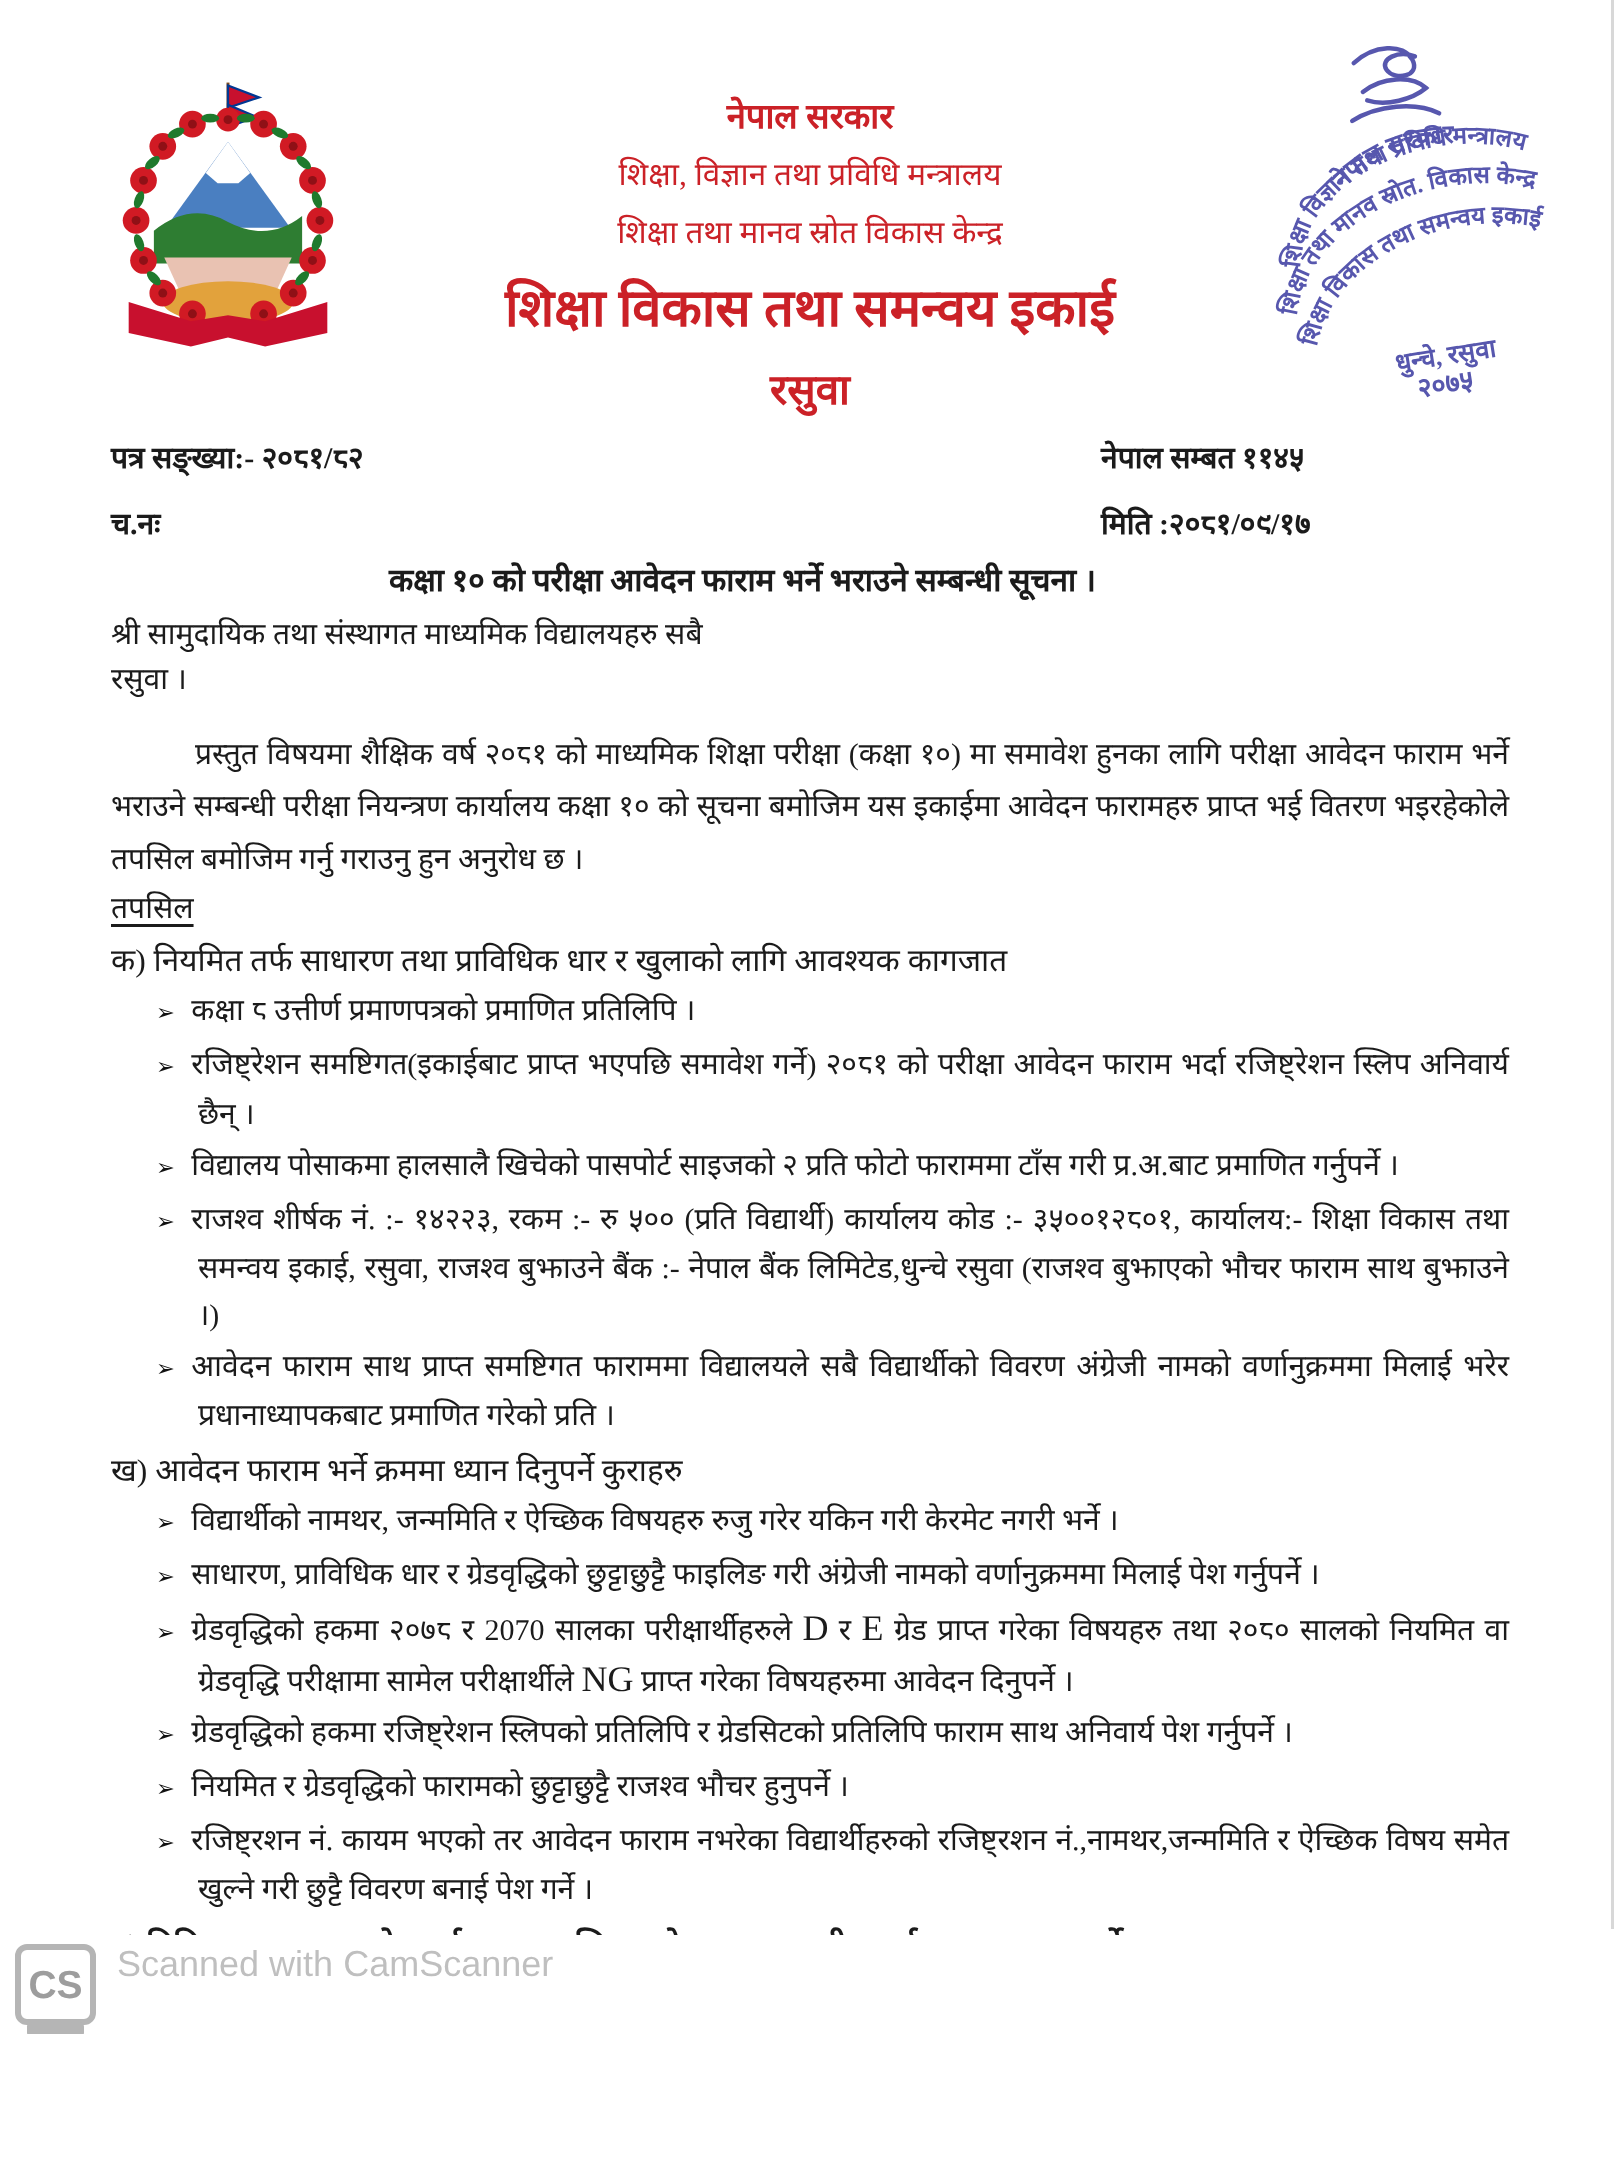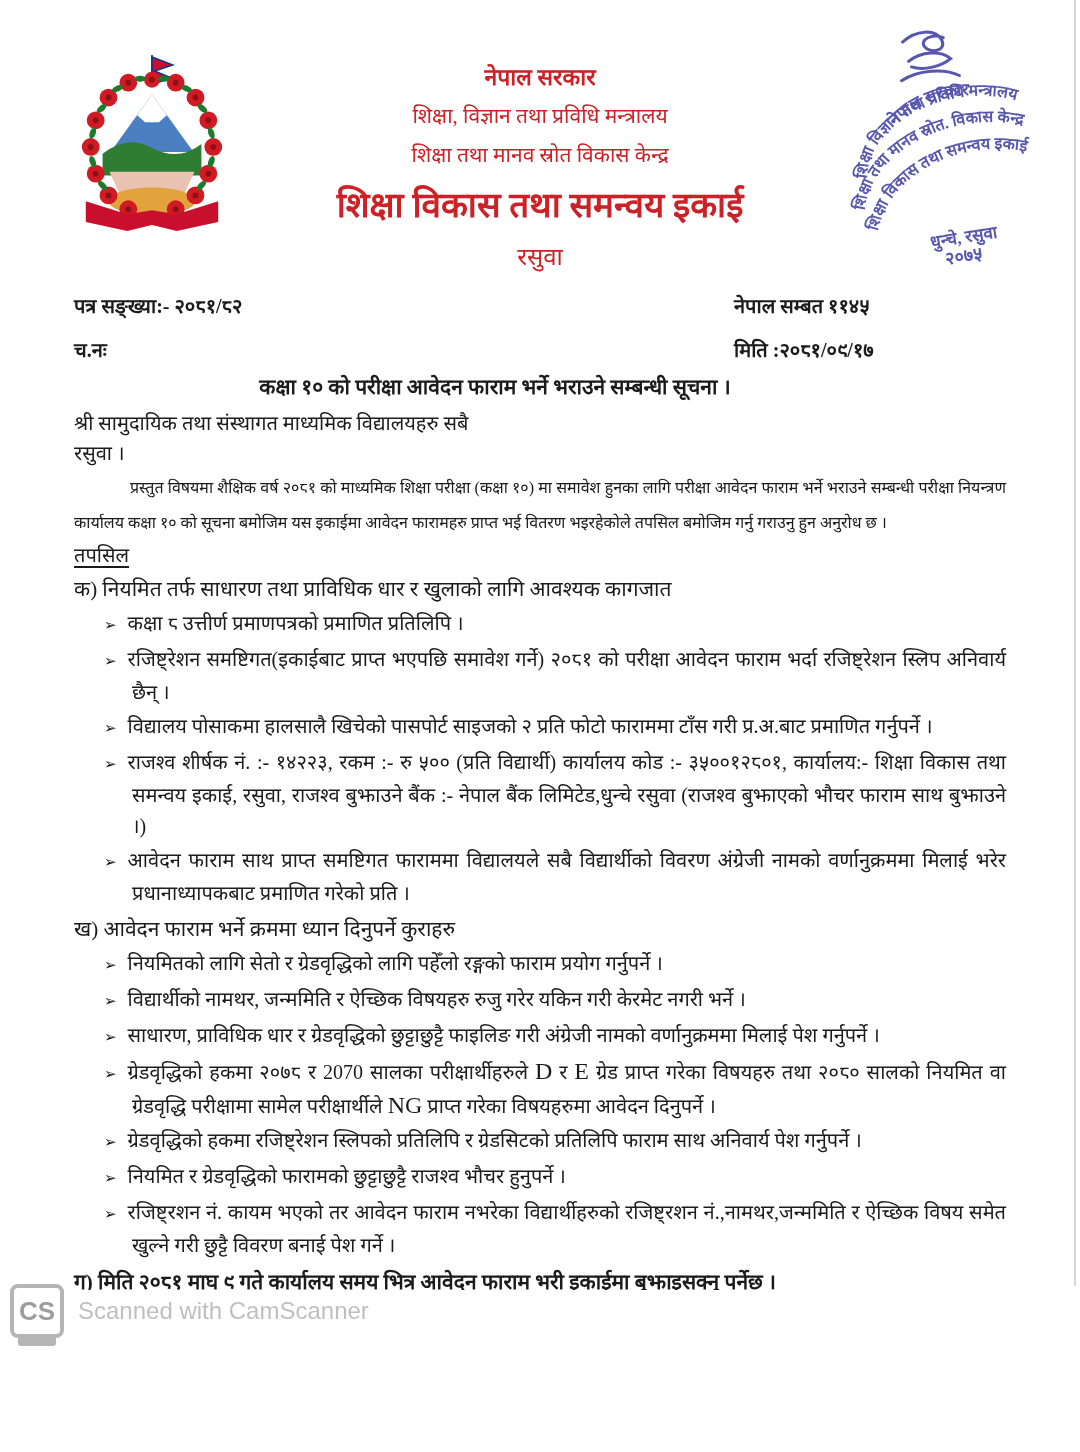--- a/index.html
+++ b/index.html
@@ -13,30 +13,30 @@
     overflow:hidden;
   }
   
   .header-area{position:relative;height:278px;}
   .emblem{position:absolute;left:68px;top:52px;width:168px;height:182px;}
   .gov-head{position:absolute;left:0;right:0;top:60px;text-align:center;color:#cb2127;}
   .gov-head .l1{font-size:23px;font-weight:bold;margin-bottom:9px;}
   .gov-head .l2{font-size:21px;margin-bottom:11px;}
   .gov-head .l3{font-size:21px;margin-bottom:12px;}
   .gov-head .l4{font-size:35px;font-weight:bold;margin-bottom:12px;}
-  .gov-head .l5{font-size:24px;font-weight:normal;}
+  .gov-head .l5{font-size:28px;font-weight:bold;}
   .stamp{position:absolute;right:6px;top:22px;width:250px;height:245px;opacity:.85;}
   
   .body-area{padding:0 74px;}
   .meta-row{display:flex;font-weight:bold;font-size:20px;line-height:32px;margin-bottom:6px;margin-top:12px;}
   .meta-row .left{flex:1;}
   .meta-row .right{width:272px;}
   .notice-title{text-align:center;padding-right:90px;font-weight:bold;font-size:21px;margin:4px 0 8px 0;}
   .addr{font-size:20px;line-height:30px;}
-  .intro{font-size:16px;line-height:35px;text-align:justify;text-align-last:left;text-indent:56px;margin:2px 0 0 0;}
+  .intro{font-size:20px;line-height:35px;text-align:justify;text-align-last:left;text-indent:56px;margin:18px 0 0 0;}
   .tapasil{font-size:20px;line-height:30px;text-decoration:underline;text-underline-offset:4px;}
   .sec-head{font-size:21px;font-weight:normal;line-height:34px;margin-top:2px;}
   ul.notice-list{list-style:none;margin:2px 0 0 0;padding:0;}
   ul.notice-list li{
     font-size:20px;line-height:31px;
     padding-left:58px;text-indent:-28px;
     text-align:justify;text-align-last:left;
     margin-bottom:3px;
   }
   ul.notice-list .bullet{font-size:15px;margin-right:11px;color:#111;}
@@ -46,21 +46,21 @@
   .signature{position:absolute;right:80px;top:0;width:200px;height:58px;}
   .divider{border-top:6px solid #161616;margin:4px -24px 0 -24px;}
   .contact-row{
     text-align:center;margin-top:16px;font-size:20px;font-weight:bold;
   }
   .contact-row .phone{color:#5e1b12;}
   .contact-row .email-label{font-family:"Liberation Sans","DejaVu Sans",sans-serif;color:#111;margin-left:26px;font-size:19px;}
   .contact-row .email-link{font-family:"Liberation Sans","DejaVu Sans",sans-serif;color:#1717c9;text-decoration:underline;font-size:19px;}
   
   .cam-bar{position:absolute;left:0;right:0;bottom:0;height:66px;background:#fff;}
-  .cam-inner{position:absolute;left:10px;bottom:18px;display:flex;align-items:center;gap:14px;}
+  .cam-inner{position:absolute;left:10px;bottom:6px;display:flex;gap:14px;}
   .cs-box{
     width:46px;height:46px;border:4px solid #b5b5b5;border-radius:8px;background:#fff;
     display:flex;align-items:center;justify-content:center;
     font-family:"Liberation Sans","DejaVu Sans",sans-serif;
     font-weight:bold;font-size:26px;color:#9d9d9d;position:relative;
   }
   .cs-tab{position:absolute;left:4px;right:4px;bottom:-12px;height:10px;background:#b5b5b5;border-radius:3px;}
   .cam-text{font-family:"Liberation Sans","DejaVu Sans",sans-serif;font-size:24px;color:#bfbfbf;}
   .edge-line{position:absolute;top:0;bottom:70px;right:4px;width:2px;background:#d8d8d8;}
 </style>
@@ -196,21 +196,20 @@
     <ul class="notice-list" id="list-a">
         <li><span class="bullet">➢</span><span>कक्षा ८ उत्तीर्ण प्रमाणपत्रको प्रमाणित प्रतिलिपि ।</span></li>
         <li><span class="bullet">➢</span><span>रजिष्ट्रेशन समष्टिगत(इकाईबाट प्राप्त भएपछि समावेश गर्ने) २०८१ को परीक्षा आवेदन फाराम भर्दा रजिष्ट्रेशन स्लिप अनिवार्य छैन् ।</span></li>
         <li><span class="bullet">➢</span><span>विद्यालय पोसाकमा हालसालै खिचेको पासपोर्ट साइजको २ प्रति फोटो फाराममा टाँस गरी प्र.अ.बाट प्रमाणित गर्नुपर्ने ।</span></li>
         <li><span class="bullet">➢</span><span>राजश्व शीर्षक नं. :- १४२२३, रकम  :- रु ५०० (प्रति विद्यार्थी) कार्यालय कोड :- ३५००१२८०१, कार्यालय:- शिक्षा विकास तथा समन्वय इकाई, रसुवा, राजश्व बुझाउने बैंक :- नेपाल बैंक लिमिटेड,धुन्चे रसुवा (राजश्व बुझाएको भौचर फाराम साथ बुझाउने ।)</span></li>
         <li><span class="bullet">➢</span><span>आवेदन फाराम साथ प्राप्त समष्टिगत फाराममा विद्यालयले सबै विद्यार्थीको विवरण अंग्रेजी नामको वर्णानुक्रममा मिलाई भरेर प्रधानाध्यापकबाट प्रमाणित गरेको प्रति ।</span></li>
       </ul>
 
     <div class="sec-head">ख) आवेदन फाराम भर्ने क्रममा ध्यान दिनुपर्ने कुराहरु</div>
     <ul class="notice-list" id="list-b">
-        <li><span class="bullet">➢</span><span>नियमितको लागि सेतो र ग्रेडवृद्धिको लागि पहेँलो रङ्गको फाराम प्रयोग गर्नुपर्ने ।</span></li>
         <li><span class="bullet">➢</span><span>विद्यार्थीको नामथर, जन्ममिति र ऐच्छिक विषयहरु रुजु गरेर यकिन गरी केरमेट नगरी भर्ने ।</span></li>
         <li><span class="bullet">➢</span><span>साधारण, प्राविधिक धार र ग्रेडवृद्धिको छुट्टाछुट्टै फाइलिङ गरी अंग्रेजी नामको वर्णानुक्रममा मिलाई पेश गर्नुपर्ने ।</span></li>
         <li><span class="bullet">➢</span><span><span>ग्रेडवृद्धिको हकमा २०७८ र 2070 सालका परीक्षार्थीहरुले </span><span class="latin">D</span><span> र </span><span class="latin">E</span><span> ग्रेड प्राप्त गरेका विषयहरु तथा २०८० सालको नियमित वा ग्रेडवृद्धि परीक्षामा सामेल परीक्षार्थीले </span><span class="latin">NG</span><span> प्राप्त गरेका विषयहरुमा आवेदन दिनुपर्ने ।</span></span></li>
         <li><span class="bullet">➢</span><span>ग्रेडवृद्धिको हकमा रजिष्ट्रेशन स्लिपको प्रतिलिपि र ग्रेडसिटको प्रतिलिपि फाराम साथ अनिवार्य पेश गर्नुपर्ने ।</span></li>
         <li><span class="bullet">➢</span><span>नियमित र ग्रेडवृद्धिको फारामको छुट्टाछुट्टै राजश्व भौचर हुनुपर्ने ।</span></li>
         <li><span class="bullet">➢</span><span>रजिष्ट्रशन नं. कायम भएको तर आवेदन फाराम नभरेका विद्यार्थीहरुको रजिष्ट्रशन नं.,नामथर,जन्ममिति र ऐच्छिक विषय समेत खुल्ने गरी छुट्टै विवरण बनाई पेश गर्ने ।</span></li>
       </ul>
 
     <div class="closing">ग) मिति २०८१  माघ ९ गते कार्यालय समय भित्र आवेदन फाराम भरी इकाईमा बुझाइसक्नु पर्नेछ ।</div>
 

